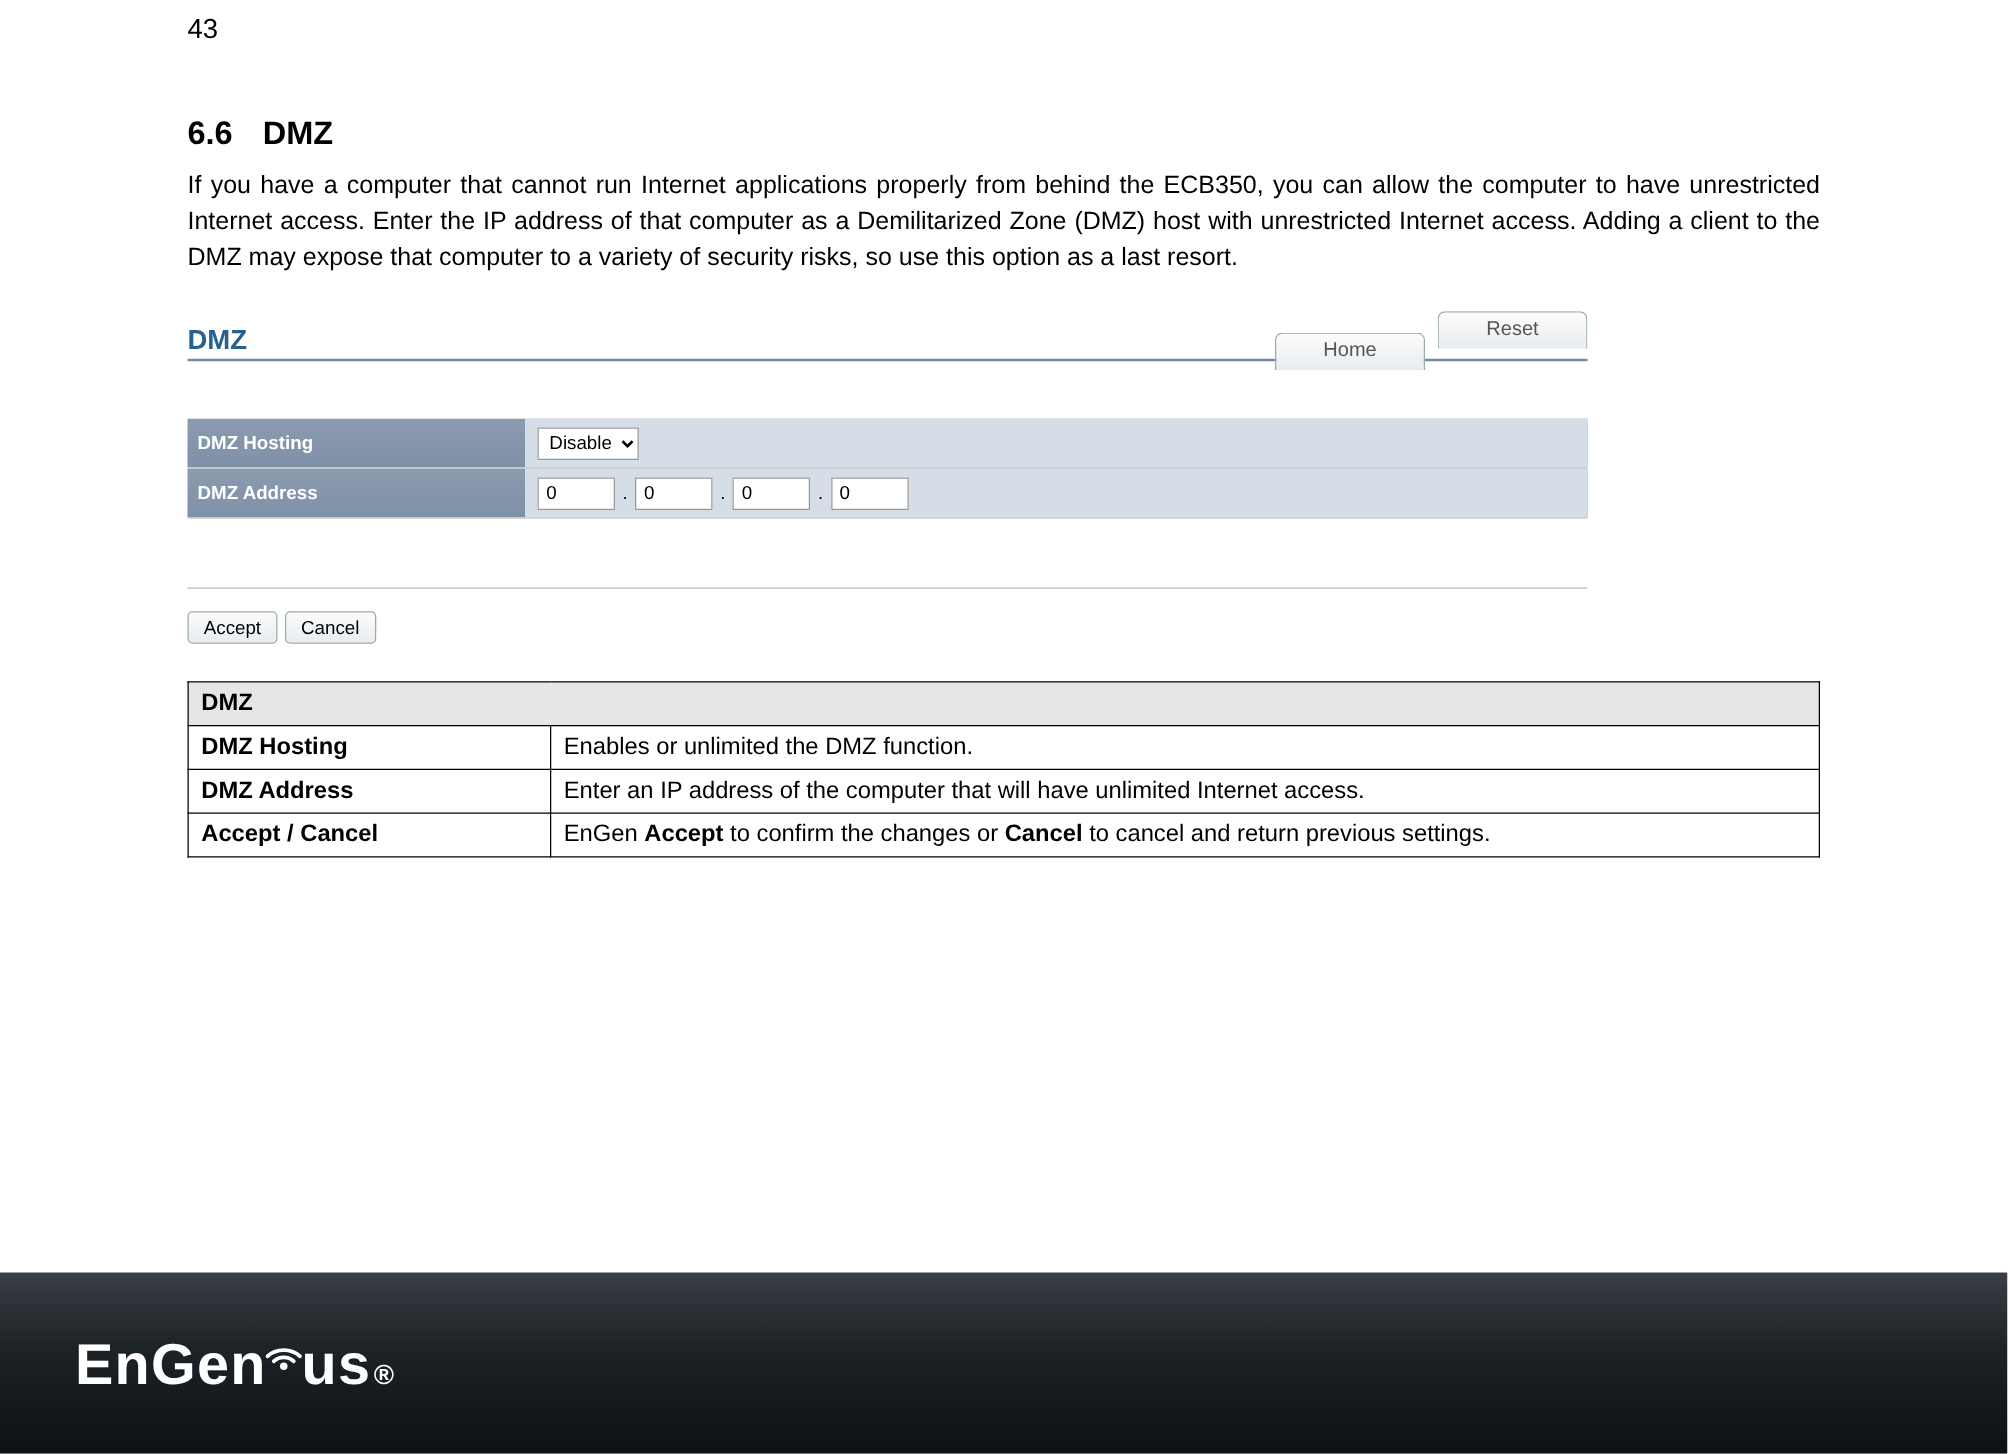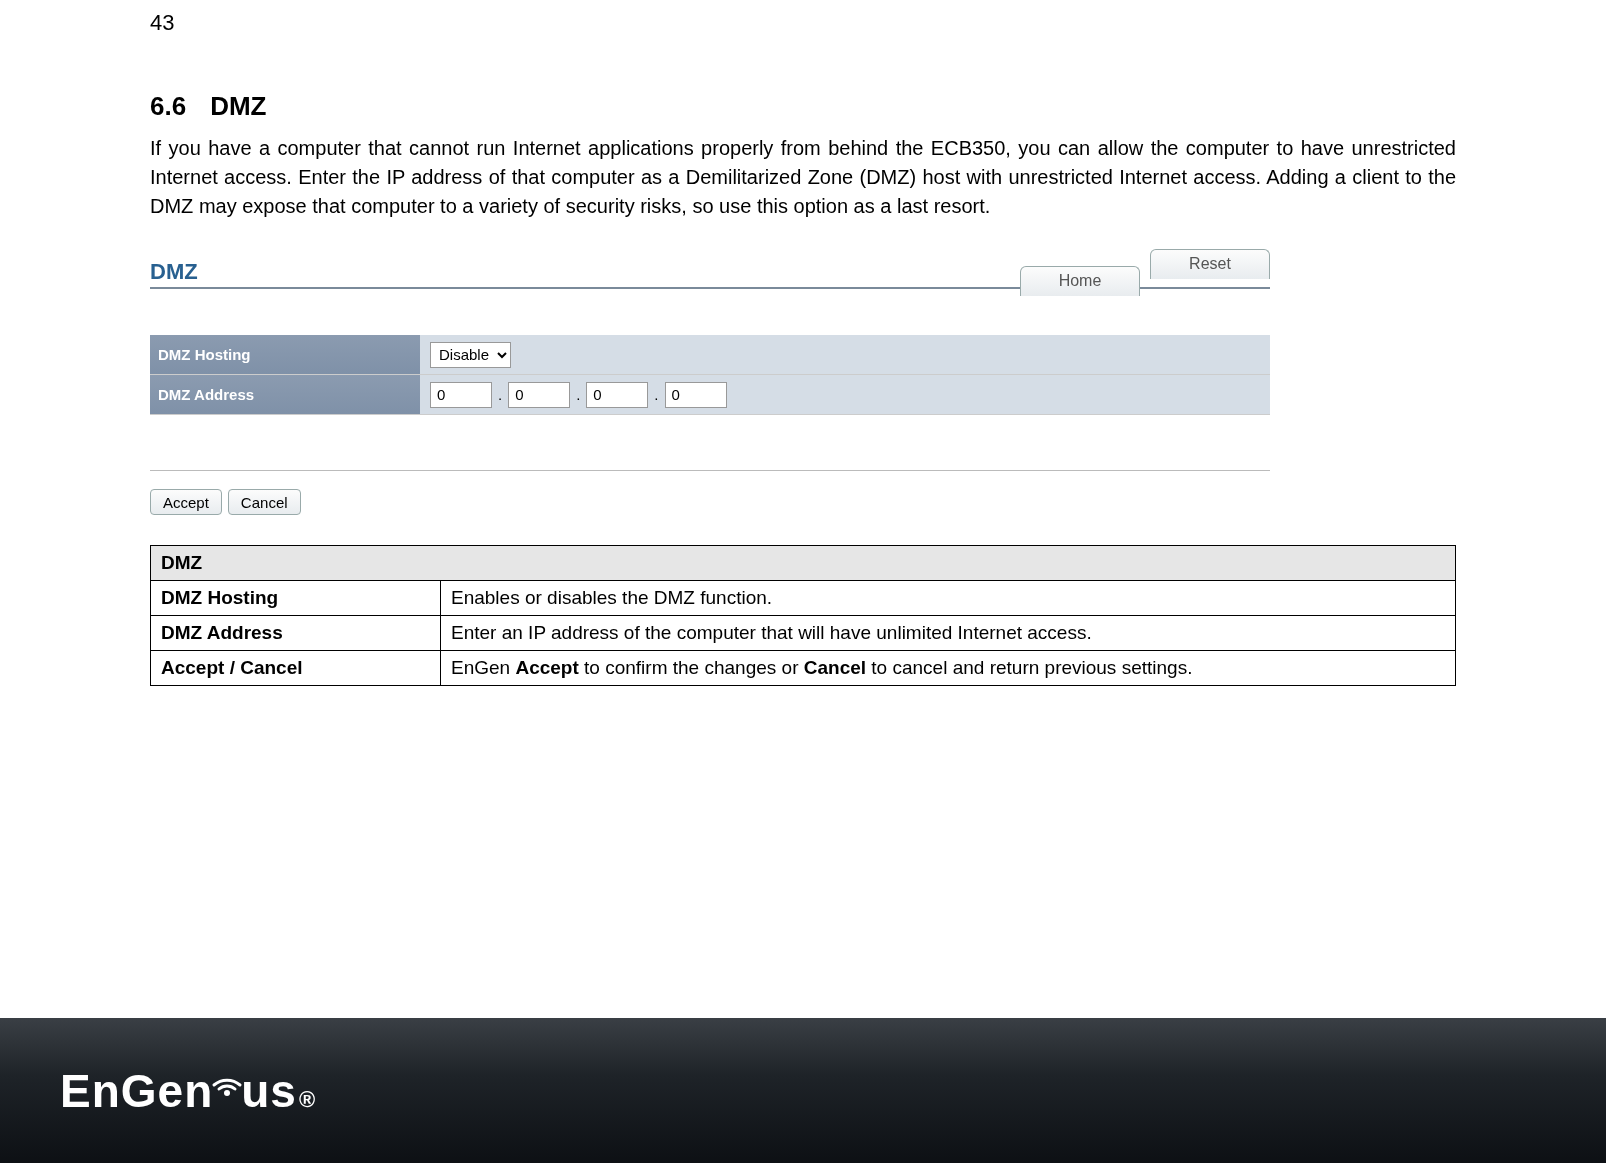--- a/index.html
+++ b/index.html
@@ -14,21 +14,21 @@
   .panel-header { position: relative; height: 38px; }
   .panel-title { position: absolute; left: 0; bottom: 2px; font-size: 22px; font-weight: bold; color: #286090; }
   .panel-btn { position: absolute; top: 0; width: 120px; height: 30px; border: 1px solid #9aa; border-bottom: none; border-top-left-radius: 6px; border-top-right-radius: 6px; background: linear-gradient(#fcfcfc,#e8ecef); font-size: 16px; color: #555; text-align: center; line-height: 28px; cursor: pointer; }
   .panel-btn.home { right: 130px; margin-top: 17px; }
   .panel-btn.reset { right: 0; text-align: center; }
   .panel-hr { height: 0; border-top: 2px solid #7a8a9a; margin-top: 0; }
   .panel-spacer { height: 46px; }
   .form-row { display: flex; align-items: center; height: 40px; background: linear-gradient(#8b9bb0,#7f91a8); border-bottom: 1px solid #ccc; }
   .form-label { width: 270px; padding-left: 8px; font-size: 15px; font-weight: bold; color: #fff; }
   .form-field { flex: 1; display: flex; align-items: center; gap: 6px; background: #d5dde6; height: 100%; padding-left: 10px; }
-  .form-row select { height: 26px; font-size: 15px; border: 1px solid #999; background: #fff; padding: 1px 4px; }
+  .form-row select { height: 26px; font-size: 15px; border: 1px solid #999; background: #fff; padding: 1px 4px; text-align: center; }
   .ip-input { width: 62px; height: 26px; font-size: 15px; border: 1px solid #999; padding: 2px 6px; }
   .dot { font-size: 15px; }
   .action-row { margin-top: 55px; padding-top: 18px; border-top: 1px solid #bbb; display: flex; gap: 6px; }
   .action-btn { height: 26px; padding: 0 12px; font-size: 15px; border: 1px solid #9aa; border-radius: 4px; background: linear-gradient(#fcfcfc,#e8ecef); cursor: pointer; }
   .desc-table { width: 100%; border-collapse: collapse; margin-top: 30px; }
   .desc-table th, .desc-table td { border: 1px solid #000; padding: 6px 10px; font-size: 19px; text-align: left; vertical-align: middle; }
   .desc-table thead th { background: #e6e6e6; font-weight: bold; }
   .desc-table .key { width: 290px; font-weight: bold; }
   .footer { position: absolute; left: 0; right: 0; bottom: 0; height: 145px; background: linear-gradient(#3a3f45 0%, #1e2328 40%, #0d1014 100%); display: flex; align-items: center; padding-left: 60px; text-align: center; }
   .logo { font-size: 46px; font-weight: bold; color: #fff; letter-spacing: 1px; display: flex; align-items: baseline; }
@@ -88,21 +88,21 @@
 
   <table class="desc-table">
     <thead>
       <tr>
             <th colspan="2">DMZ</th>
           </tr>
     </thead>
     <tbody>
       <tr>
         <td class="key">DMZ Hosting</td>
-        <td>Enables or disables the DMZ function.</td>
+        <td>Enables or unlimited the DMZ function.</td>
       </tr>
       <tr>
         <td class="key">DMZ Address</td>
         <td>Enter an IP address of the computer that will have unlimited Internet access.</td>
       </tr>
       <tr>
         <td class="key">Accept / Cancel</td>
         <td><span>EnGen </span><b>Accept</b><span> to confirm the changes or </span><b>Cancel</b><span> to cancel and return previous settings.</span></td>
       </tr>
     </tbody>

